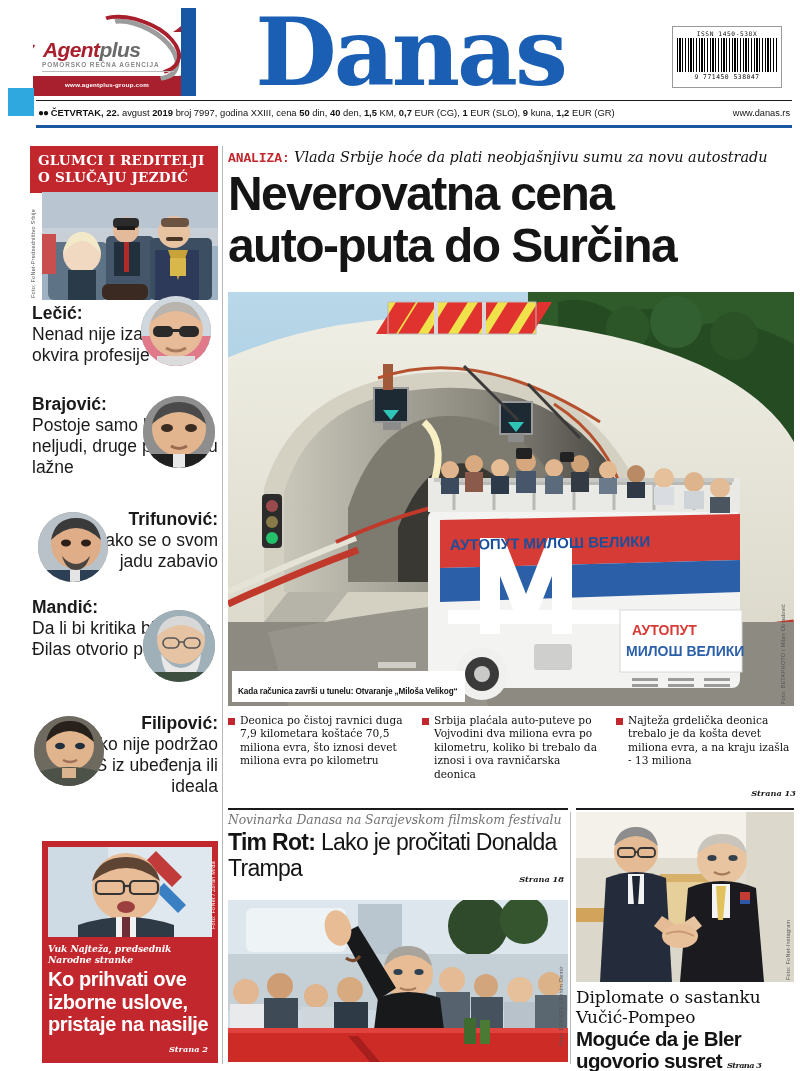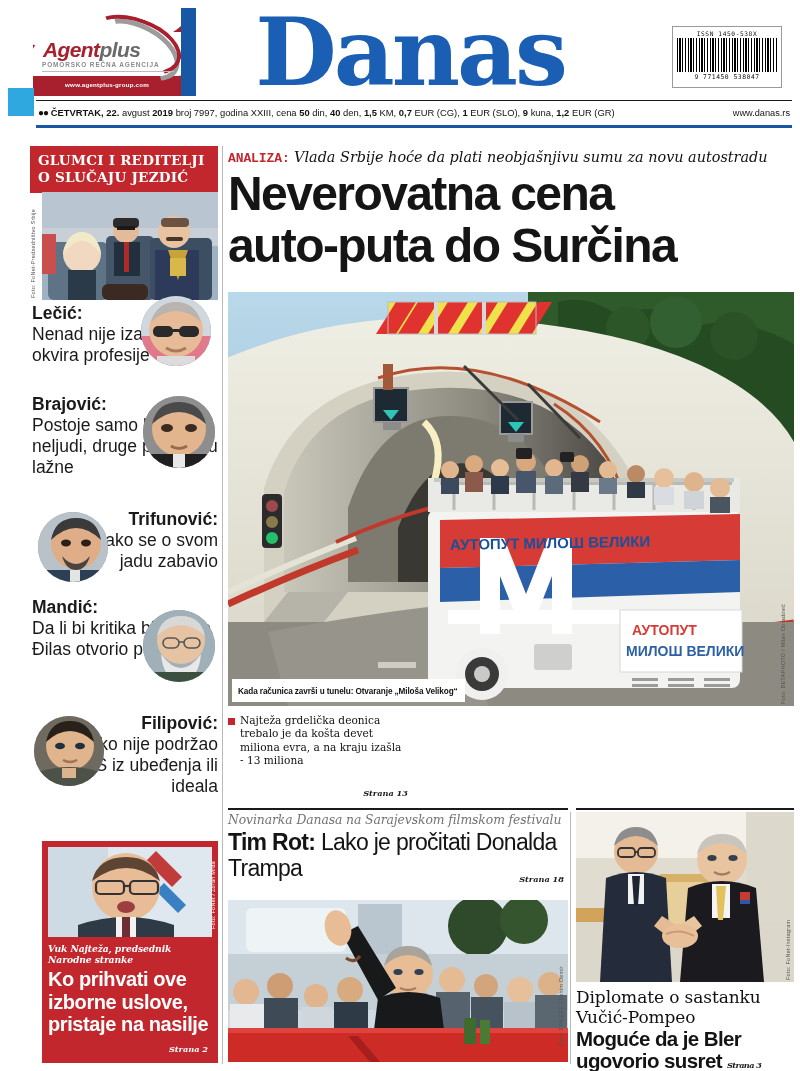--- a/index.html
+++ b/index.html
@@ -178,21 +178,21 @@
     font-family:"Liberation Sans", sans-serif; font-weight:bold;
     font-size:48px; line-height:52px; color:#151515; letter-spacing:-1.6px;
   }
 
   .main-photo {
     position:absolute; left:228px; top:292px; width:566px; height:414px;
     overflow:hidden; background:#8c8c82;
   }
   .photo-caption {
     position:absolute; left:4px; bottom:4px; background:#fff;
-    padding:8px 7px 5px 6px;
+    padding:16px 7px 5px 6px;
     font-family:"Liberation Sans", sans-serif; font-size:8.2px;
     line-height:10.4px; color:#111; font-weight:bold; letter-spacing:-0.1px;
   }
 
   .bullets {
     position:absolute; left:228px; top:714px; width:568px; height:88px;
     display:flex; gap:14px;
   }
   .bullets .col { width:180px; position:relative; }
   .bullets .sq { width:7px; height:7px; background:#c1272d; position:absolute; left:0; top:4px; }
@@ -617,20 +617,28 @@
     </svg>
     <div class="photo-caption">
       <span>Kada računica završi u tunelu: Otvaranje „Miloša Velikog“</span>
     </div>
   </div>
   <div class="credit-vert" style="left:780px; top:600px; height:104px;">Foto: BETAPHOTO / Milan Obradović</div>
 
   <div class="bullets">
     <div class="col">
       <div class="sq"></div>
+      <div class="bt">Deonica po čistoj ravnici duga 7,9 kilometara koštaće 70,5 miliona evra, što iznosi devet miliona evra po kilometru</div>
+    </div>
+    <div class="col">
+      <div class="sq"></div>
+      <div class="bt">Srbija plaćala auto-puteve po Vojvodini dva miliona evra po kilometru, koliko bi trebalo da iznosi i ova ravničarska deonica</div>
+    </div>
+    <div class="col">
+      <div class="sq"></div>
       <div class="bt">Najteža grdelička deonica trebalo je da košta devet miliona evra, a na kraju izašla - 13 miliona</div>
       <span class="strana strana-ital">Strana 13</span>
     </div>
   </div>
 
   <div class="hr-left"></div>
   <div class="hr-right"></div>
   <div class="vdiv2"></div>
 
   <div class="bc">

